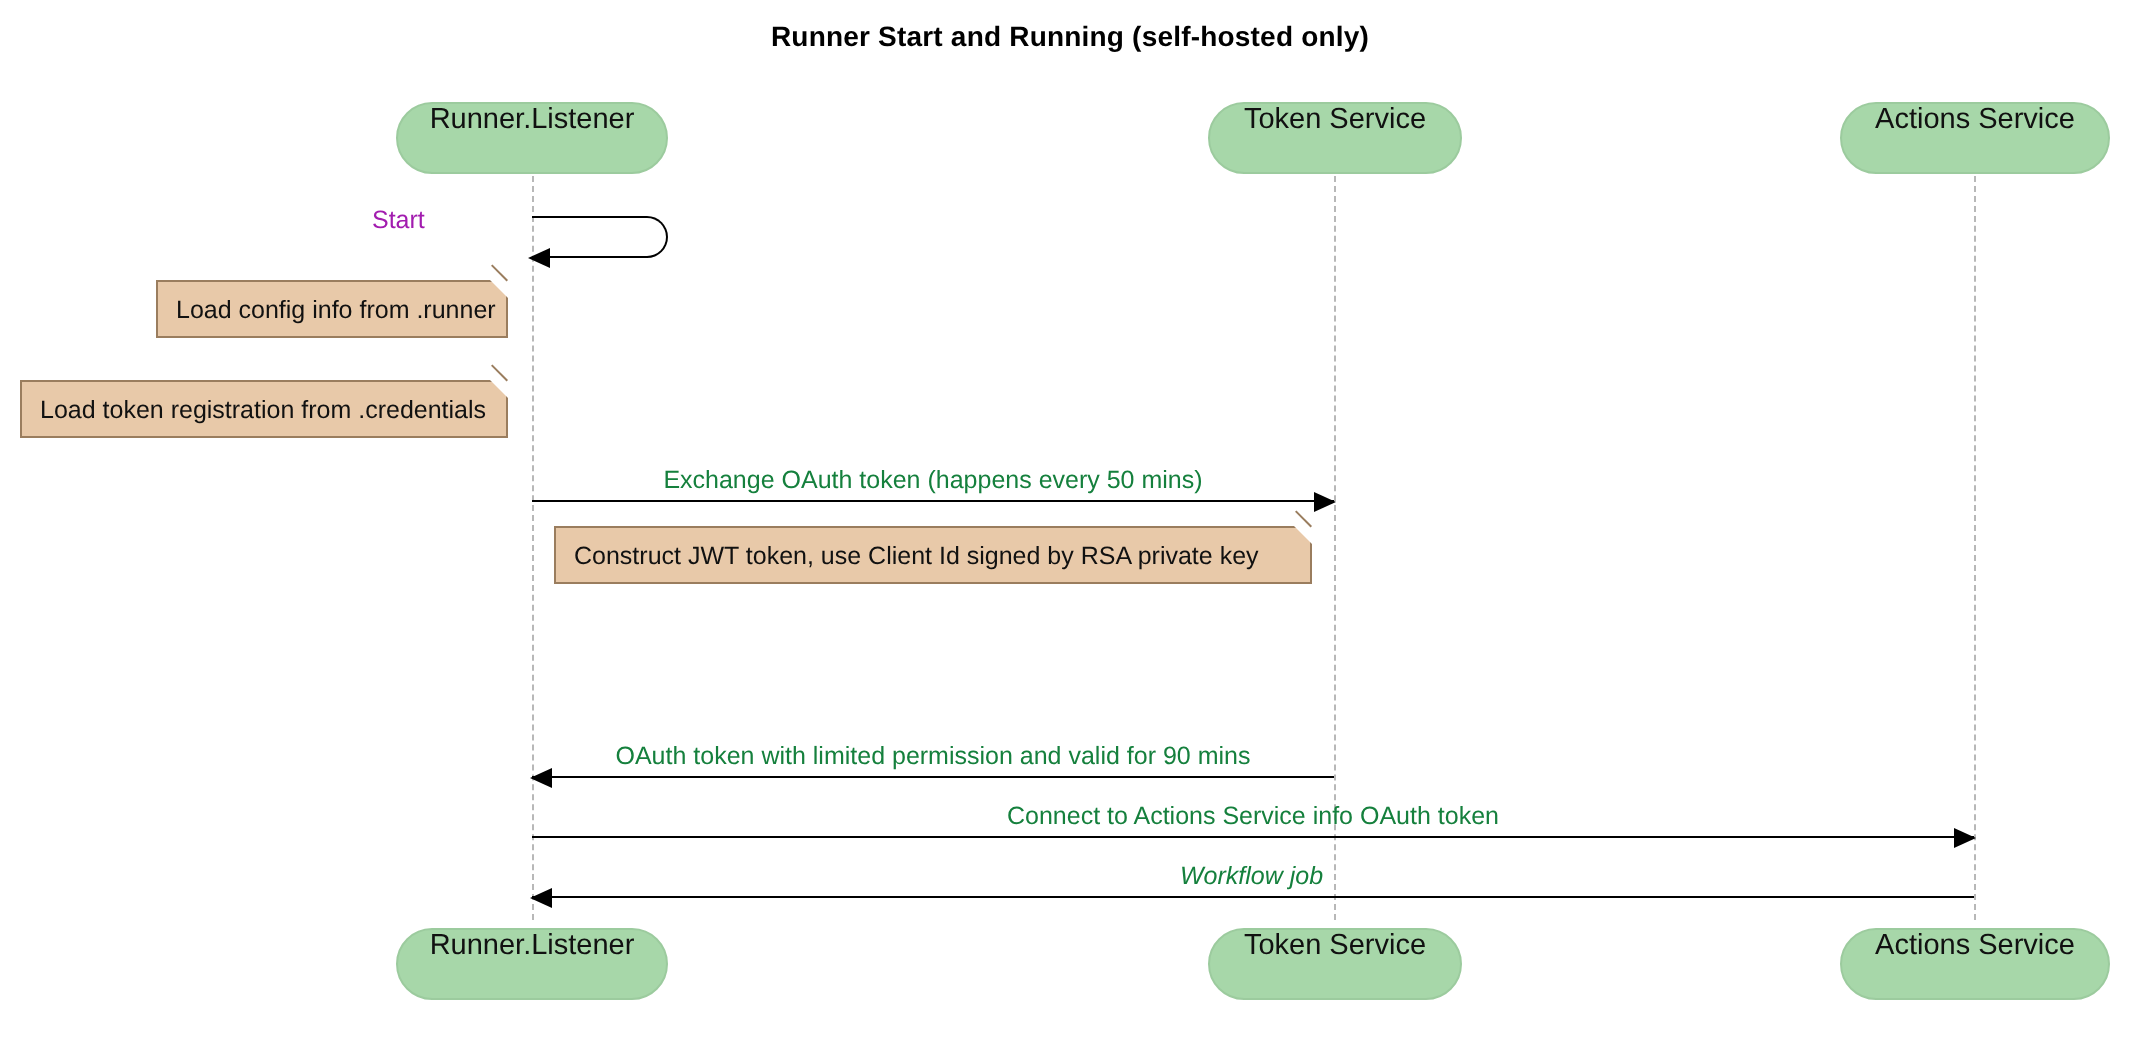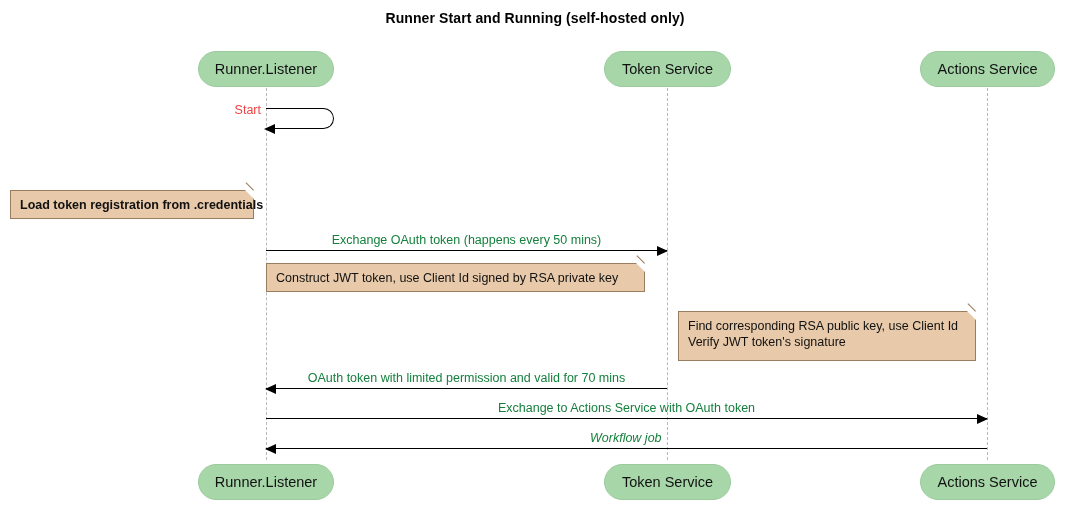--- a/index.html
+++ b/index.html
@@ -41,21 +41,20 @@
   }
 
   
   .participant {
     position: absolute;
     height: 36px;
     border-radius: 18px;
     background: #a7d7a9;
     border: 1px solid #9ccb9e;
     display: flex;
-    align-items: center;
     justify-content: center;
     font-size: 14.5px;
     color: #111111;
     box-sizing: border-box;
   }
 
   
   .note {
     position: absolute;
     background: #e8c9a9;
@@ -134,23 +133,23 @@
     border-bottom-right-radius: 11px;
   }
   .selfmsg .arrowhead.left {
     top: auto;
     bottom: -6px;
     left: -2px;
   }
   .self-label {
     position: absolute;
     font-size: 12.5px;
-    color: #ef4444;
+    color: #a21caf;
     white-space: nowrap;
-    text-align: right;
+    text-align: left;
   }
 </style>
 </head>
 <body>
 
 <div id="diagram">
 
   <div class="title">Runner Start and Running (self-hosted only)</div>
 
   <div class="lifeline" style="left:266px;"></div>
@@ -175,40 +174,39 @@
   </div>
   <div class="participant" style="left:920px; top:464px; width:135px;">
     <span>Actions Service</span>
   </div>
 
   <div class="self-label" style="left:186px; top:103px; width:75px;">Start</div>
   <div class="selfmsg" style="left:266px; top:108px; width:68px; height:21px;">
     <div class="arrowhead left"></div>
   </div>
 
-
-  <div class="note" style="left:10px; top:190px; width:244px; height:29px;font-weight:bold;">Load token registration from .credentials</div>
-
-  <div class="note" style="left:266px; top:263px; width:379px; height:29px;">Construct JWT token, use Client Id signed by RSA private key</div>
-
-  <div class="note" style="left:678px; top:311px; width:298px; height:50px;">Find corresponding RSA public key, use Client Id
-Verify JWT token's signature</div>
+  <div class="note" style="left:78px; top:140px; width:176px; height:29px;">Load config info from .runner</div>
+
+  <div class="note" style="left:10px; top:190px; width:244px; height:29px;">Load token registration from .credentials</div>
+
+  <div class="note" style="left:277px; top:263px; width:379px; height:29px;">Construct JWT token, use Client Id signed by RSA private key</div>
+
 
   <div class="msg" style="left:266px; top:250px; width:401px;">
     <div class="msg-label">Exchange OAuth token (happens every 50 mins)</div>
     <div class="arrowhead right"></div>
   </div>
 
   <div class="msg" style="left:266px; top:388px; width:401px;">
-    <div class="msg-label">OAuth token with limited permission and valid for 70 mins</div>
+    <div class="msg-label">OAuth token with limited permission and valid for 90 mins</div>
     <div class="arrowhead left"></div>
   </div>
 
   <div class="msg" style="left:266px; top:418px; width:721px;">
-    <div class="msg-label">Exchange to Actions Service with OAuth token</div>
+    <div class="msg-label">Connect to Actions Service info OAuth token</div>
     <div class="arrowhead right"></div>
   </div>
 
   <div class="msg" style="left:266px; top:448px; width:721px;">
     <div class="msg-label" style="width:auto; left:0; right:auto; padding-left:324px;font-style:italic;">Workflow job</div>
     <div class="arrowhead left"></div>
   </div>
 
 </div>
 

